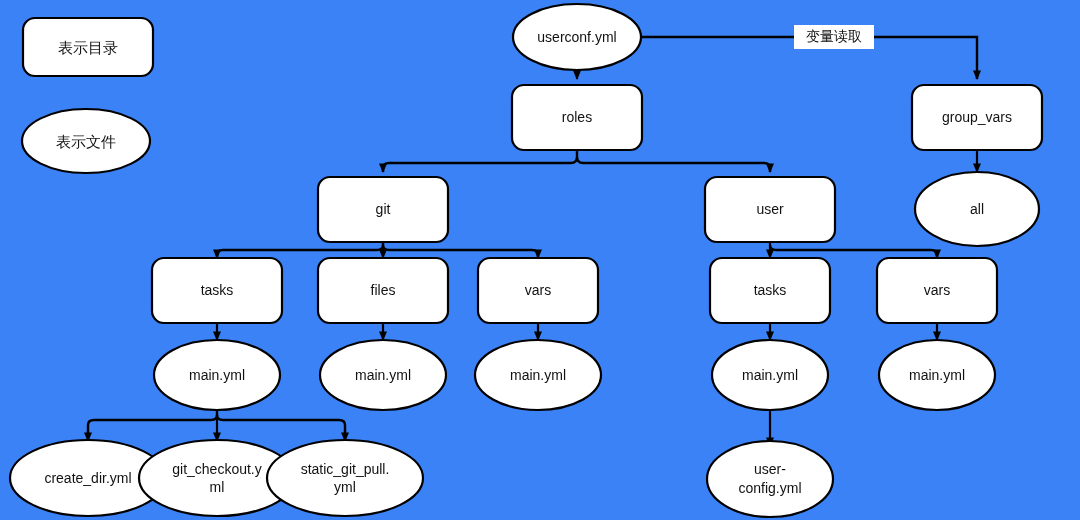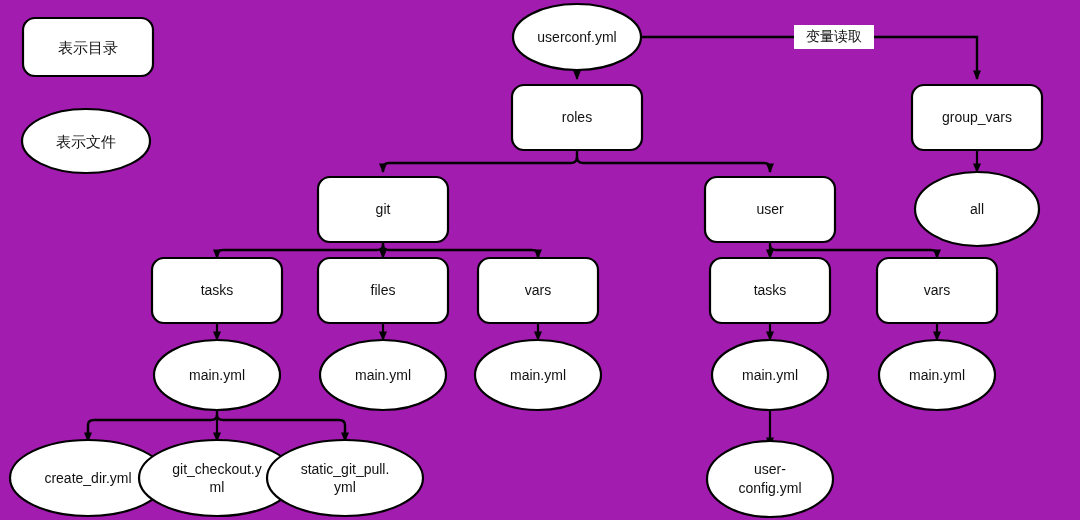--- a/index.html
+++ b/index.html
@@ -8,21 +8,21 @@
     padding: 0;
     background: #ffffff;
   }
   body {
     font-family: "Liberation Sans", "DejaVu Sans", sans-serif;
   }
   #canvas-wrap {
     position: relative;
     width: 1080px;
     height: 520px;
-    background: #a21caf;
+    background: #3b82f6;
     overflow: hidden;
   }
   svg#diagram {
     position: absolute;
     top: 0;
     left: 0;
     width: 1080px;
     height: 520px;
   }
   .node-rect {

